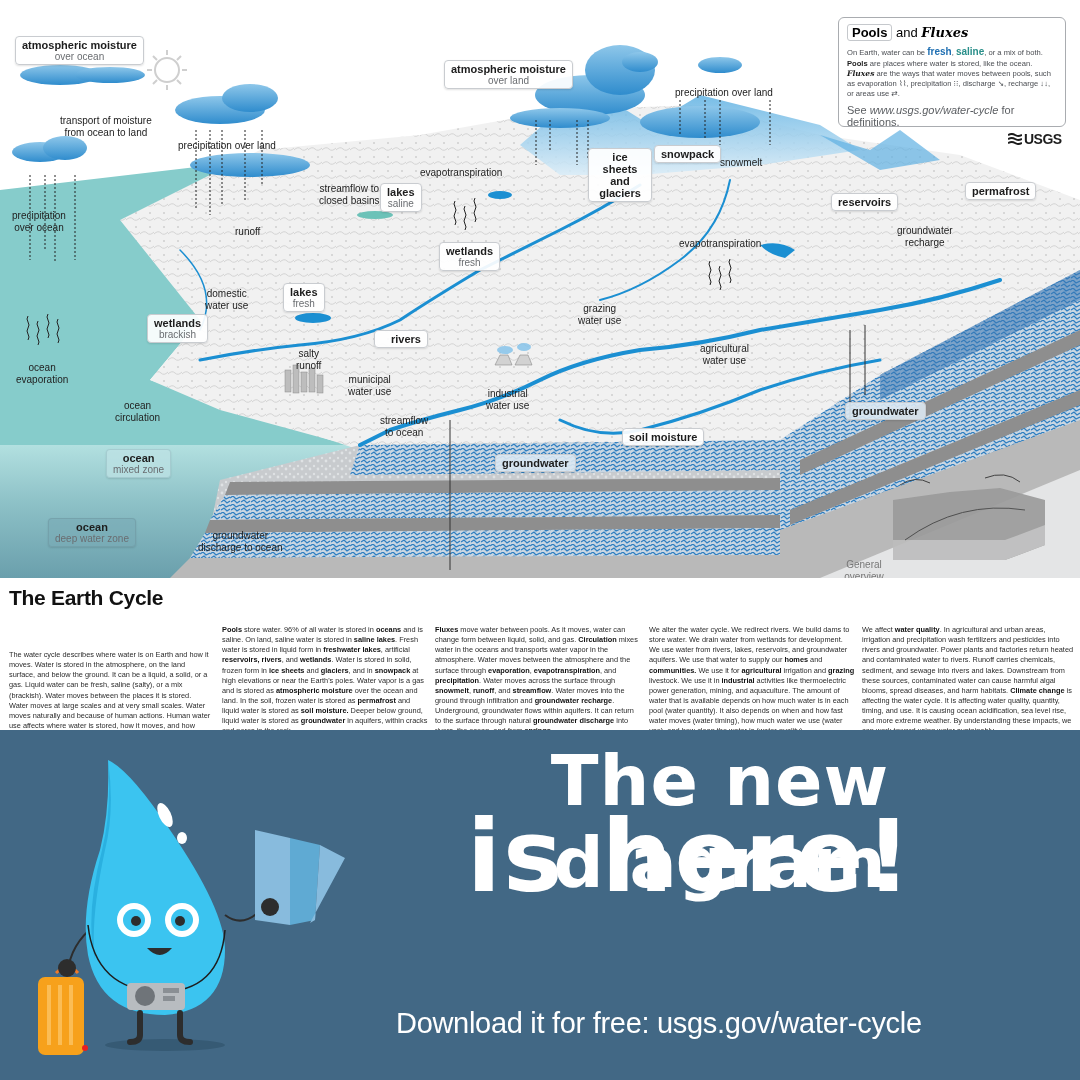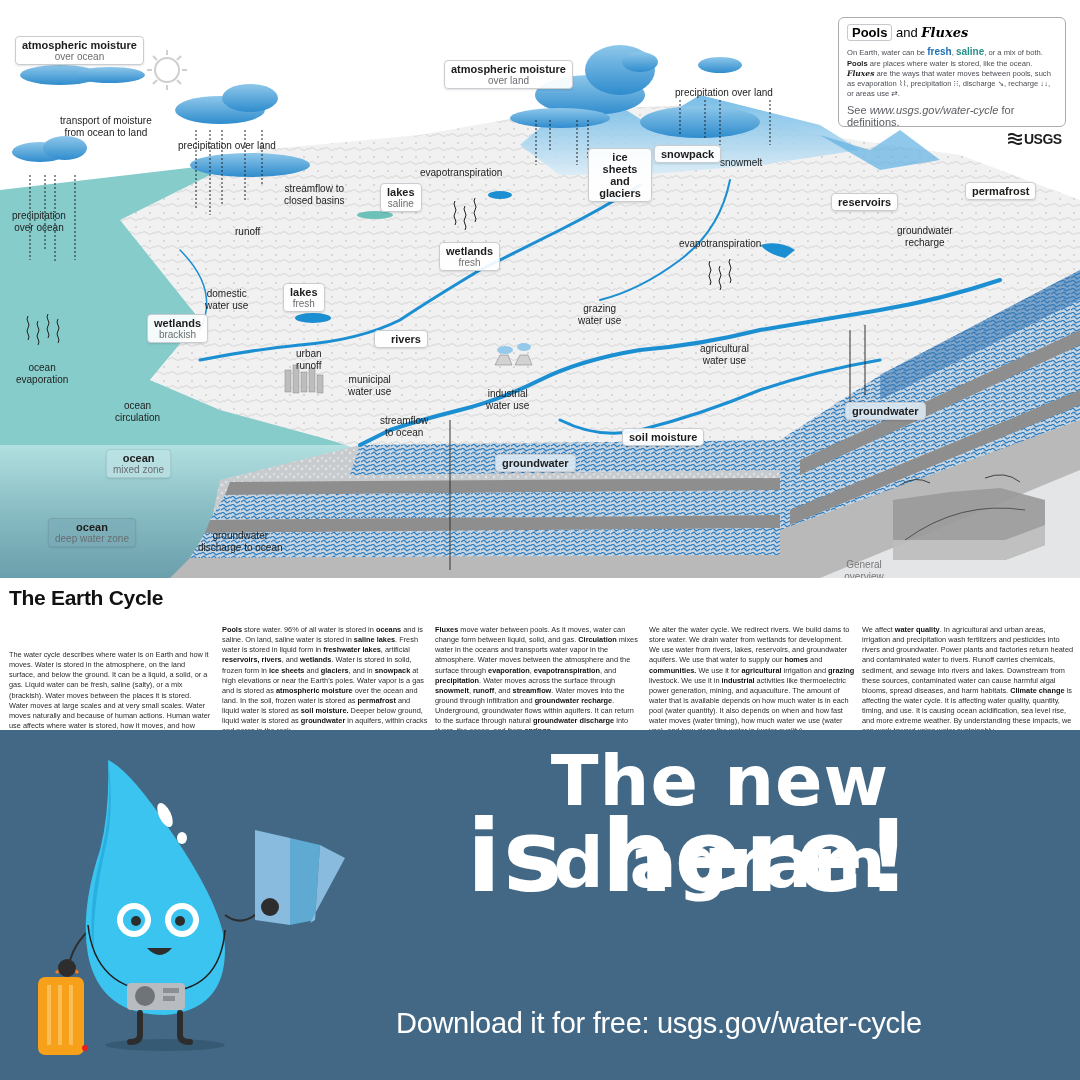--- a/index.html
+++ b/index.html
@@ -253,31 +253,31 @@
       <span class="pl-main">ocean</span>
       <span class="pl-sub">deep water zone</span>
     </div>
 
     <div class="flux-label" style="left:60px;top:115px;white-space:pre;">transport of moisture
 from ocean to land</div>
     <div class="flux-label" style="left:178px;top:140px;">precipitation over land</div>
     <div class="flux-label" style="left:675px;top:87px;">precipitation over land</div>
     <div class="flux-label" style="left:12px;top:210px;white-space:pre;">precipitation
 over ocean</div>
-    <div class="flux-label" style="left:284px;top:183px;white-space:pre;">streamflow to
+    <div class="flux-label" style="left:319px;top:183px;white-space:pre;">streamflow to
 closed basins</div>
     <div class="flux-label" style="left:420px;top:167px;">evapotranspiration</div>
     <div class="flux-label" style="left:679px;top:238px;">evapotranspiration</div>
     <div class="flux-label" style="left:720px;top:157px;">snowmelt</div>
     <div class="flux-label" style="left:235px;top:226px;">runoff</div>
     <div class="flux-label" style="left:205px;top:288px;white-space:pre;">domestic
 water use</div>
     <div class="flux-label" style="left:16px;top:362px;white-space:pre;">ocean
 evaporation</div>
-    <div class="flux-label" style="left:296px;top:348px;white-space:pre;">urban
+    <div class="flux-label" style="left:296px;top:348px;white-space:pre;">salty
 runoff</div>
     <div class="flux-label" style="left:348px;top:374px;white-space:pre;">municipal
 water use</div>
     <div class="flux-label" style="left:578px;top:303px;white-space:pre;">grazing
 water use</div>
     <div class="flux-label" style="left:700px;top:343px;white-space:pre;">agricultural
 water use</div>
     <div class="flux-label" style="left:486px;top:388px;white-space:pre;">industrial
 water use</div>
     <div class="flux-label" style="left:115px;top:400px;white-space:pre;">ocean

